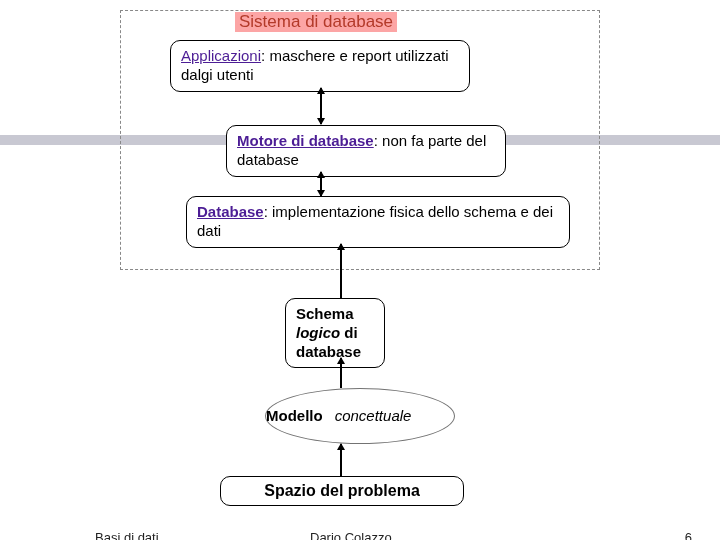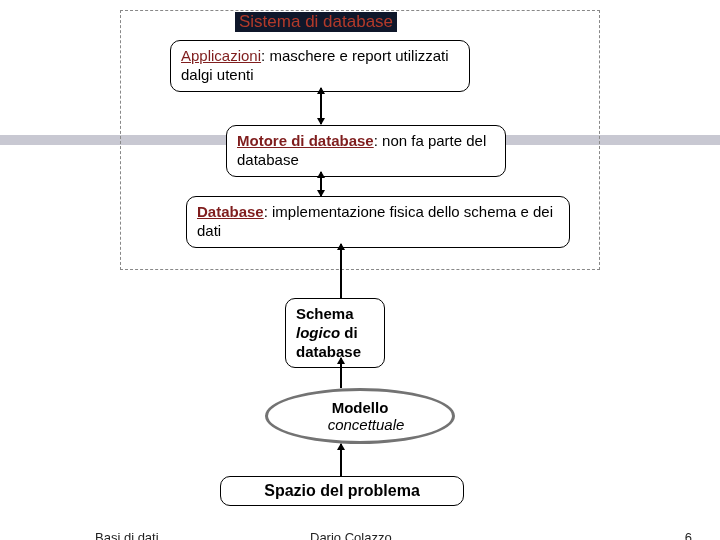--- a/index.html
+++ b/index.html
@@ -29,35 +29,35 @@
     border: 1px dashed #888;
     z-index: 1;
   }
   .container-title {
     position: absolute;
     left: 235px;
     top: 12px;
     font-size: 17px;
     color: #b33a2a;
     z-index: 3;
-    background: #0f172a;
+    background: #fca5a5;
     padding: 0 4px;
   }
   .box {
     position: absolute;
     border: 1px solid #000;
     border-radius: 10px;
     background: #fff;
     padding: 6px 10px;
     font-size: 15px;
     z-index: 2;
     line-height: 1.25;
   }
   .box .title-part {
-    color: #7f1d1d;
+    color: #4c1d95;
     text-decoration: underline;
   }
   .box-app {
     left: 170px;
     top: 40px;
     width: 300px;
   }
   .box-engine {
     left: 226px;
     top: 125px;
@@ -74,28 +74,27 @@
     width: 100px;
     font-weight: bold;
   }
   .box-schema .ital { font-style: italic; }
   .ellipse {
     position: absolute;
     left: 265px;
     top: 388px;
     width: 190px;
     height: 56px;
-    border: 3px solid #737373;
+    border: 1px solid #737373;
     border-radius: 50%;
     background: #fff;
     z-index: 2;
     display: flex;
-    flex-direction: column;
+    flex-direction: row;
     align-items: center;
-    justify-content: center;
     font-size: 15px;
     line-height: 1.15;
   }
   .ellipse .l1 { font-weight: bold; }
   .ellipse .l2 { font-weight: normal; font-style: italic; margin-left: 12px; }
   .box-problem {
     left: 220px;
     top: 476px;
     width: 244px;
     text-align: center;

